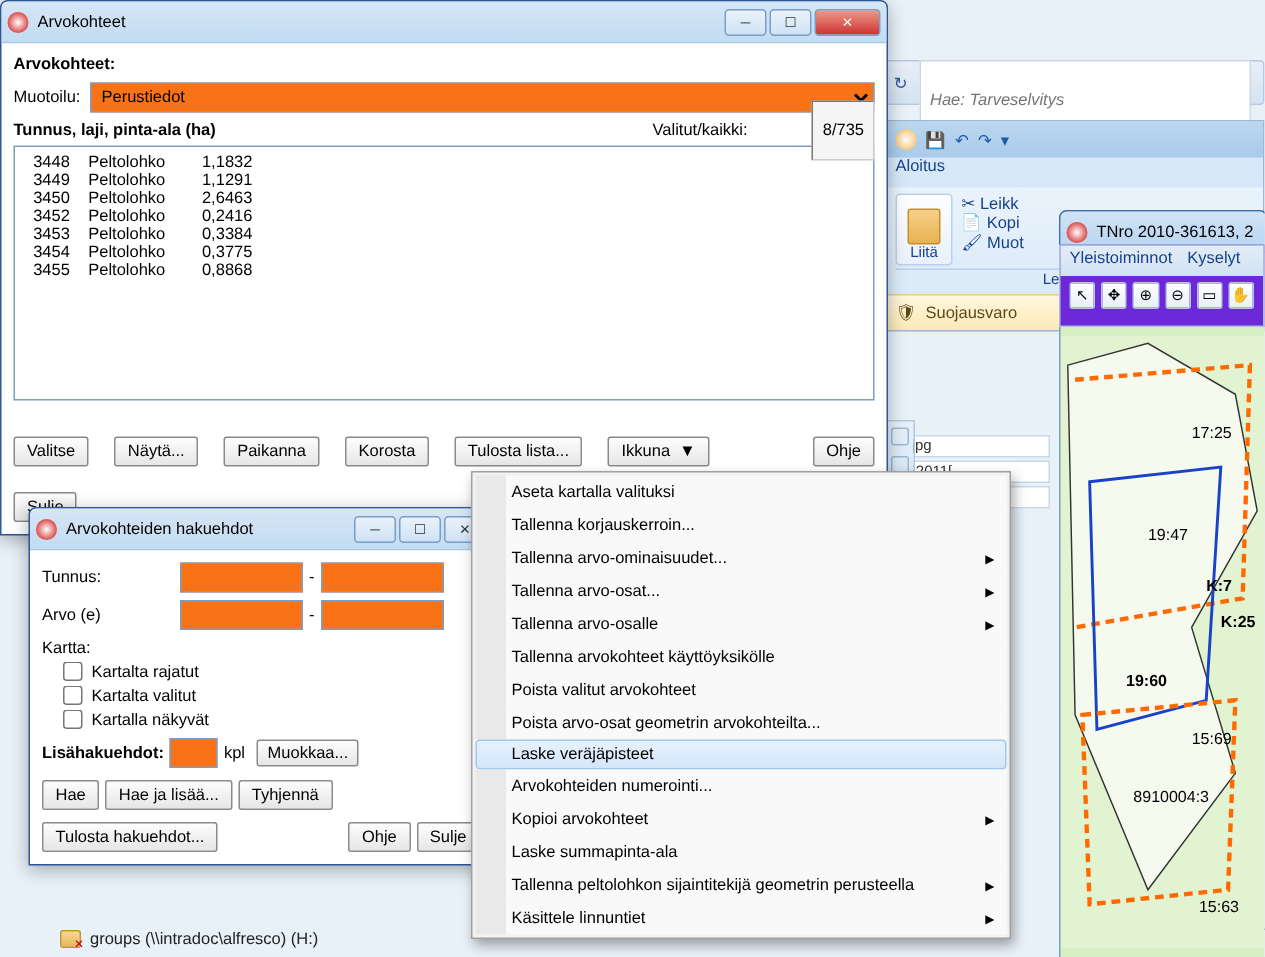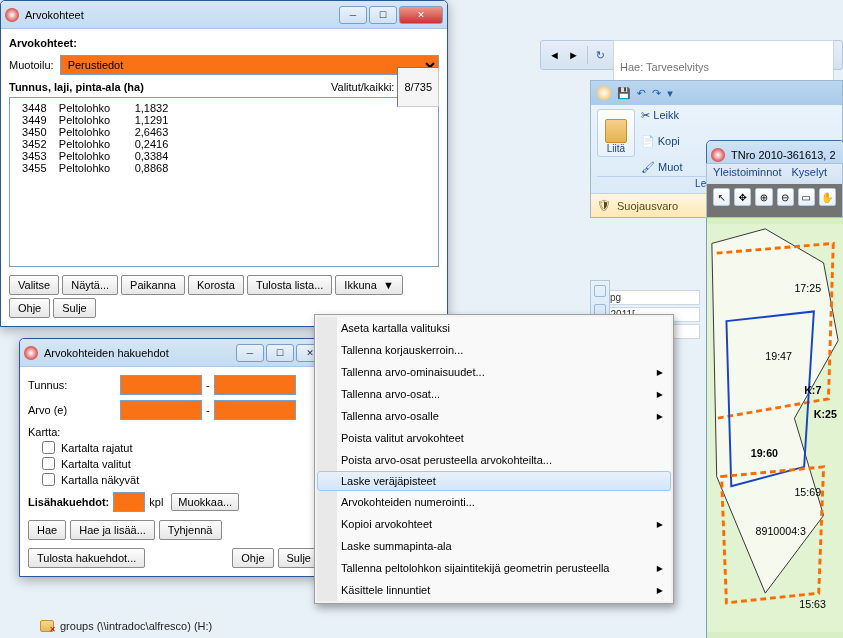--- a/index.html
+++ b/index.html
@@ -14,26 +14,26 @@
 .wcbtn.close { background: linear-gradient(#e98,#c33); color: #fff; width: 44px; }
 
 .client { padding: 8px; }
 
 .row { display: flex; align-items: center; margin-bottom: 6px; gap: 6px; }
 .lbl { color: #000; }
 select, input[type=text] { border: 1px solid #7a9ec5; background: #f97316; padding: 1px 3px; height: 20px; }
 .combo { flex: 1; }
 
 .listhdr { display: flex; justify-content: space-between; margin-top: 4px; }
-.counter { border: 1px inset #ccc; padding: 13px 6px; background: #f5f5f5; width: 64px; text-align: center; }
+.counter { border: 1px inset #ccc; padding: 13px 6px; background: #f5f5f5; width: 64px; text-align: center; margin-left: 40px; }
 
 .listbox { border: 1px solid #7a9ec5; background: #fff; height: 170px; overflow-y: auto; font-family: "Courier New", monospace; font-size: 12px; padding: 4px 6px; margin-top: 4px; }
 .listbox .lrow { white-space: pre; }
 
-.btnbar { display: flex; gap: 3px; margin-top: 8px; flex-wrap: wrap; }
+.btnbar { display: flex; gap: 17px; margin-top: 24px; flex-wrap: wrap; }
 .btn { border: 1px solid #8a8a8a; background: linear-gradient(#fdfdfd,#e6e6e6); padding: 3px 8px; border-radius: 2px; }
 .btn.sm { padding: 2px 6px; }
 
 
 .fieldrow { display: flex; align-items: center; margin-bottom: 5px; }
 .fieldrow .fl { width: 92px; }
 .inp { width: 82px; }
 .dash { margin: 0 4px; }
 .qbtn { width: 20px; }
 
@@ -44,42 +44,42 @@
 
 
 .ctxmenu { position: absolute; left: 314px; top: 314px; width: 360px; background: #f2f2f2; border: 1px solid #a0a0a0; box-shadow: 2px 4px 8px rgba(0,0,0,0.35); padding: 2px; z-index: 50; }
 .mi { display: flex; align-items: center; height: 22px; padding: 0 18px 0 24px; position: relative; background: linear-gradient(90deg, #e9e9e9 0 20px, #f9f9f9 20px 100%); }
 .mi.hov { background: linear-gradient(#e8f1fb,#d3e6fa); border: 1px solid #9ecaf0; border-radius: 3px; padding: 0 17px 0 23px; height: 20px; }
 .mi .arrow { position: absolute; right: 8px; font-size: 8px; }
 
 
 .bgbar { position: absolute; left: 540px; top: 40px; right: 0; height: 30px; background: linear-gradient(#e8eef7,#d4e2f1); border: 1px solid #b5c9de; border-radius: 3px; display: flex; align-items: center; padding: 0 8px; gap: 8px; }
 .bgbar .sep { width: 1px; height: 18px; background: #b5c9de; }
-.srch { flex: 1; color: #8a8a8a; border: 1px solid #c9d7e6; background: #fff; padding: 20px 6px; margin-top: 24px; }
+.srch { flex: 1; color: #8a8a8a; font-style: italic; border: 1px solid #c9d7e6; background: #fff; padding: 20px 6px; margin-top: 24px; }
 
 .ribbon1 { position:absolute; left:590px; top:80px; right:0; border:1px solid #9db7d4; background:linear-gradient(#d9eaf9,#cfe3f6); }
 .qat { height:24px; background:linear-gradient(#bcd7ee,#a9caea); display:flex; align-items:center; padding:0 6px; gap:6px; }
 .qat .q { width:14px; height:14px; border-radius:2px; }
 .rtabs { height:20px; display:flex; padding:0 6px; gap:10px; color:#15428b; }
 .rbody { background:linear-gradient(#eaf3fb,#dbeaf8); padding:4px 6px; }
 .rgrp { display:flex; gap:6px; }
 .pastebtn { width:38px; height:48px; border:1px solid #b9d1ea; border-radius:3px; background:linear-gradient(#fefefe,#e8f1fa); display:flex; flex-direction:column; align-items:center; justify-content:flex-end; padding:2px; }
 .pastebtn .clip { width:22px; height:24px; background:linear-gradient(#f6d08a,#e8b24f); border:1px solid #c59032; border-radius:2px; }
 .rlbls { font-size:10px; color:#15428b; }
 .grpfoot { border-top:1px solid #b9d1ea; text-align:center; color:#15428b; margin-top:2px; padding-top:1px; font-size:10px;}
 
 .securitybar { height:24px; background:linear-gradient(#fff6df,#fde9b6); border-top:1px solid #e7d089; display:flex; align-items:center; padding:0 6px; gap:6px; color:#5a4a17; }
 
 .appwin { position:absolute; border:1px solid #3c6ea5; border-radius:5px 5px 0 0; overflow:hidden; }
 .appwin .titlebar { background:linear-gradient(#cfe3f7,#b7d4f0); }
 
 .map { position:absolute; left:706px; top:218px; right:0; bottom:0; background:#d8efc5; border-left:1px solid #7a9ec5; overflow:hidden; }
 .map svg { width:100%; height:100%; }
 
-.toolbar2 { position:absolute; left:706px; top:163px; right:0; height:55px; background:#737373; border:1px solid #aac1da; }
+.toolbar2 { position:absolute; left:706px; top:163px; right:0; height:55px; background:#6d28d9; border:1px solid #aac1da; }
 .toolbar2 .tabs { display:flex; height:20px; background:linear-gradient(#e2ecf7,#d2e2f2); padding:2px 6px; gap:10px; color:#15428b; }
 .toolbar2 .tools { display:flex; gap:4px; padding:4px 6px; }
 .ticon { width:18px; height:18px; border:1px solid #b5c9de; border-radius:2px; display:flex; align-items:center; justify-content:center; font-size:10px; background:linear-gradient(#fff,#e8f0f8); }
 
 .folderrow { position:absolute; left:40px; bottom:6px; display:flex; align-items:center; gap:6px; color:#222; z-index:40; }
 .folderrow .fic { width:14px; height:12px; background:linear-gradient(#f6d88f,#e7b85b); border:1px solid #c59032; border-radius:2px; position:relative; }
 .folderrow .fic::after { content:"✕"; position:absolute; right:-3px; bottom:-3px; color:#c00; font-size:8px; }
 
 .pad { position:absolute; left:600px; top:290px; width:100px; }
 .padline { border:1px solid #c9d7e6; background:#fff; margin-bottom:2px; padding:1px 4px; font-size:10px; color:#333; overflow:hidden; white-space:nowrap; text-overflow:ellipsis; }
@@ -100,27 +100,30 @@
 </div>
 
 <div class="ribbon1">
   <div class="qat">
     <div class="q" style="background:radial-gradient(#fff,#f5b54a);border-radius:50%"></div>
     <span style="color:#1b5bab">💾</span>
     <span style="color:#1b5bab">↶</span>
     <span style="color:#1b5bab">↷</span>
     <span style="color:#1b5bab">▾</span>
   </div>
+  <div class="rtabs">
+      <span>Aloitus</span>
+    </div>
   <div class="rbody">
     <div class="rgrp">
       <div class="pastebtn">
         <div class="clip"></div>
         <span class="rlbls">Liitä</span>
       </div>
-      <div style="display:flex;flex-direction:column;gap:13px" class="rlbls">
+      <div style="display:flex;flex-direction:column;gap:0" class="rlbls">
         <span>✂ <span>Leikk</span></span>
         <span>📄 <span>Kopi</span></span>
         <span>🖌 <span>Muot</span></span>
       </div>
     </div>
     <div class="grpfoot">Leikepöyt</div>
   </div>
   <div class="securitybar">
     <span>🛡</span>
     <span>Suojausvaro</span>
@@ -169,21 +172,21 @@
     <text x="60" y="140" font-size="11">19:47</text>
     <text x="100" y="175" font-size="14" font-weight="bold">K:7</text>
     <text x="110" y="200" font-size="14" font-weight="bold">K:25</text>
     <text x="45" y="240" font-size="13" font-weight="bold">19:60</text>
     <text x="90" y="280" font-size="10">15:69</text>
     <text x="95" y="395" font-size="10">15:63</text>
     <text x="50" y="320" font-size="9">8910004:3</text>
   </svg>
 </div>
 
-<div class="win" style="left:0; top:0; width:448px;">
+<div class="win" style="left:0; top:0; width:592px;">
   <div class="titlebar">
     <div class="ico"></div>
     <div class="ttl">Arvokohteet</div>
     <div class="wcbtns">
       <div class="wcbtn">─</div>
       <div class="wcbtn">☐</div>
       <div class="wcbtn close">✕</div>
     </div>
   </div>
   <div class="client">
@@ -200,20 +203,21 @@
         <span class="lbl">Valitut/kaikki:</span>
         <span class="counter">8/735</span>
       </span>
     </div>
     <div class="listbox" id="mainlist">
         <div class="lrow">  3448    Peltolohko        1,1832</div>
         <div class="lrow">  3449    Peltolohko        1,1291</div>
         <div class="lrow">  3450    Peltolohko        2,6463</div>
         <div class="lrow">  3452    Peltolohko        0,2416</div>
         <div class="lrow">  3453    Peltolohko        0,3384</div>
+        <div class="lrow">  3454    Peltolohko        0,3775</div>
         <div class="lrow">  3455    Peltolohko        0,8868</div>
       </div>
     <div class="btnbar">
       <button class="btn">Valitse</button>
       <button class="btn">Näytä...</button>
       <button class="btn">Paikanna</button>
       <button class="btn">Korosta</button>
       <button class="btn">Tulosta lista...</button>
       <button class="btn"><span>Ikkuna</span> &nbsp;▼</button>
       <span style="flex:1"></span>
@@ -279,22 +283,23 @@
     </div>
   </div>
 </div>
 
 <div class="ctxmenu" id="ctx">
     <div class="mi">Aseta kartalla valituksi</div>
     <div class="mi">Tallenna korjauskerroin...</div>
     <div class="mi">Tallenna arvo-ominaisuudet...<span class="arrow">▶</span></div>
     <div class="mi">Tallenna arvo-osat...<span class="arrow">▶</span></div>
     <div class="mi">Tallenna arvo-osalle<span class="arrow">▶</span></div>
+    <div class="mi">Tallenna arvokohteet käyttöyksikölle</div>
     <div class="mi">Poista valitut arvokohteet</div>
-    <div class="mi">Poista arvo-osat perusteella arvokohteilta...</div>
+    <div class="mi">Poista arvo-osat geometrin arvokohteilta...</div>
     <div class="mi hov">Laske veräjäpisteet</div>
     <div class="mi">Arvokohteiden numerointi...</div>
     <div class="mi">Kopioi arvokohteet<span class="arrow">▶</span></div>
     <div class="mi">Laske summapinta-ala</div>
     <div class="mi">Tallenna peltolohkon sijaintitekijä geometrin perusteella<span class="arrow">▶</span></div>
     <div class="mi">Käsittele linnuntiet<span class="arrow">▶</span></div>
   </div>
 
 <div class="folderrow">
   <div class="fic"></div>

